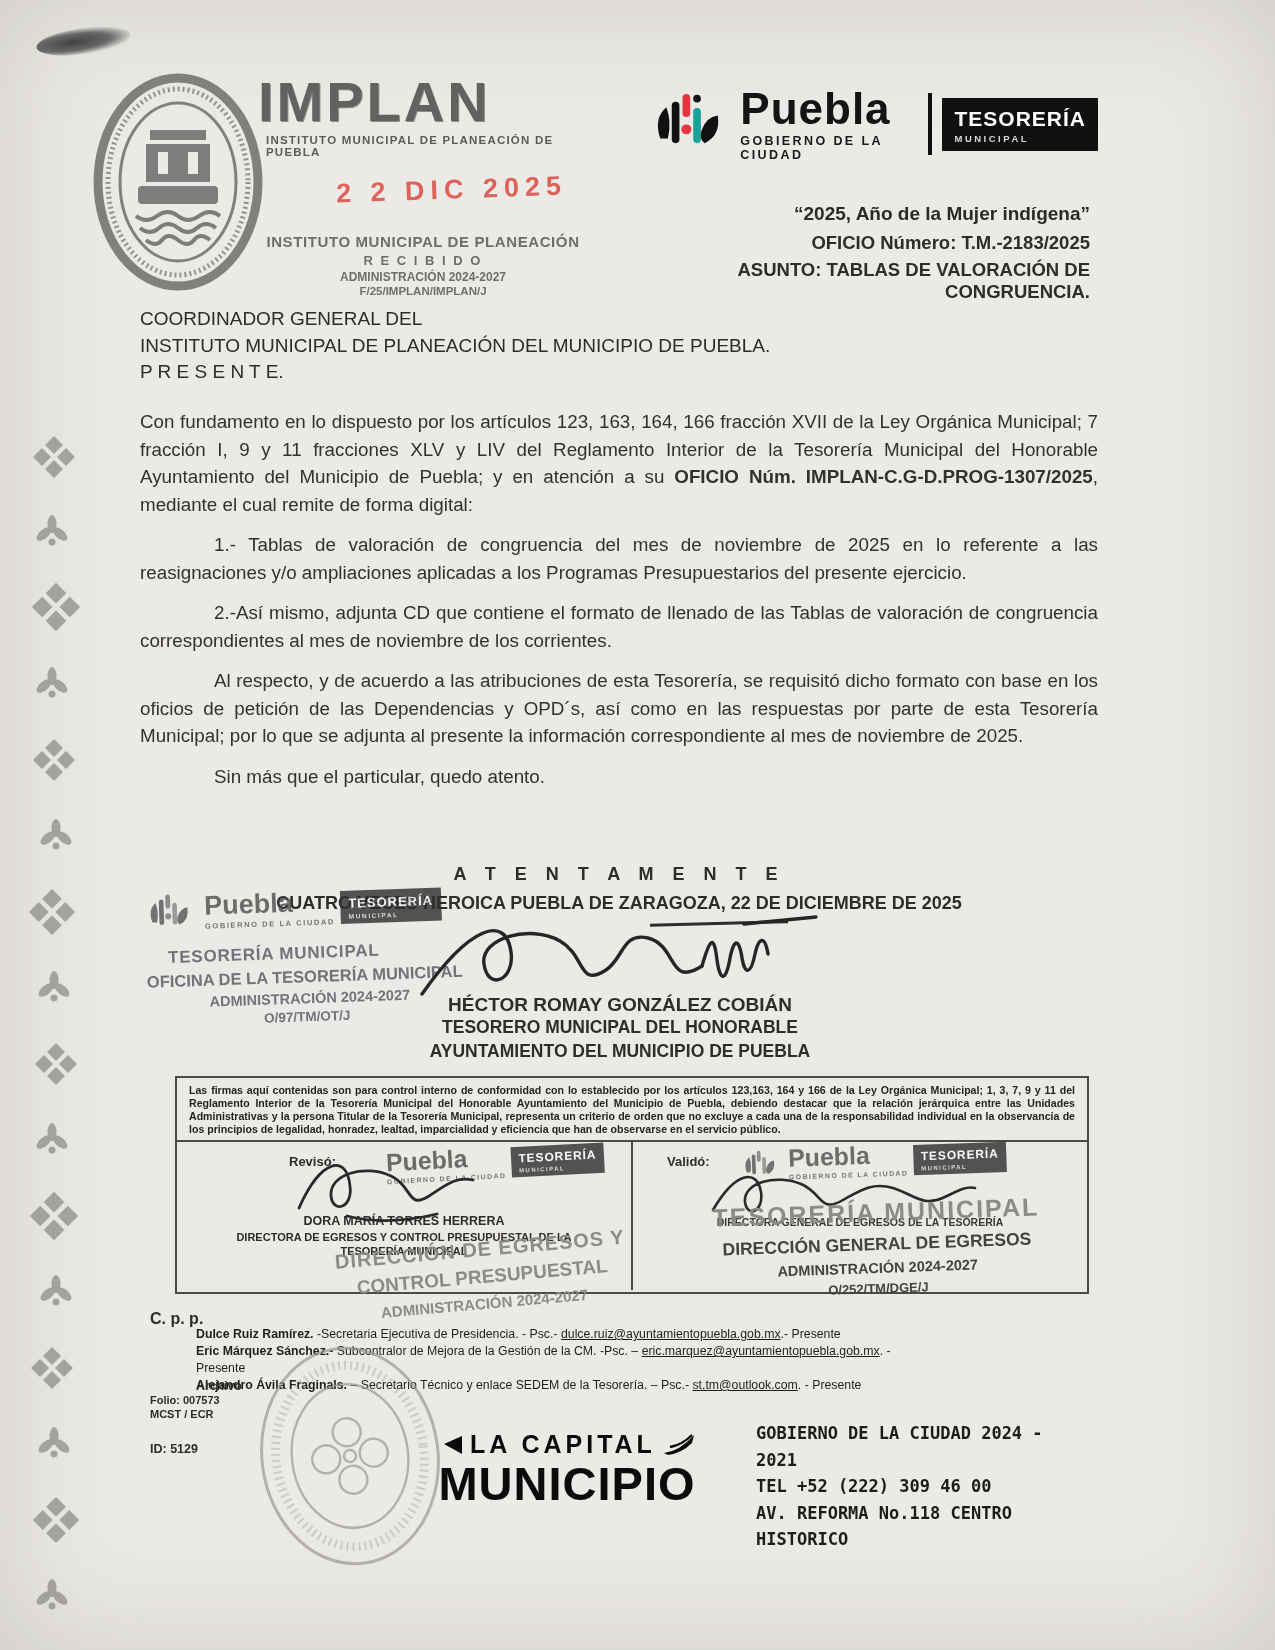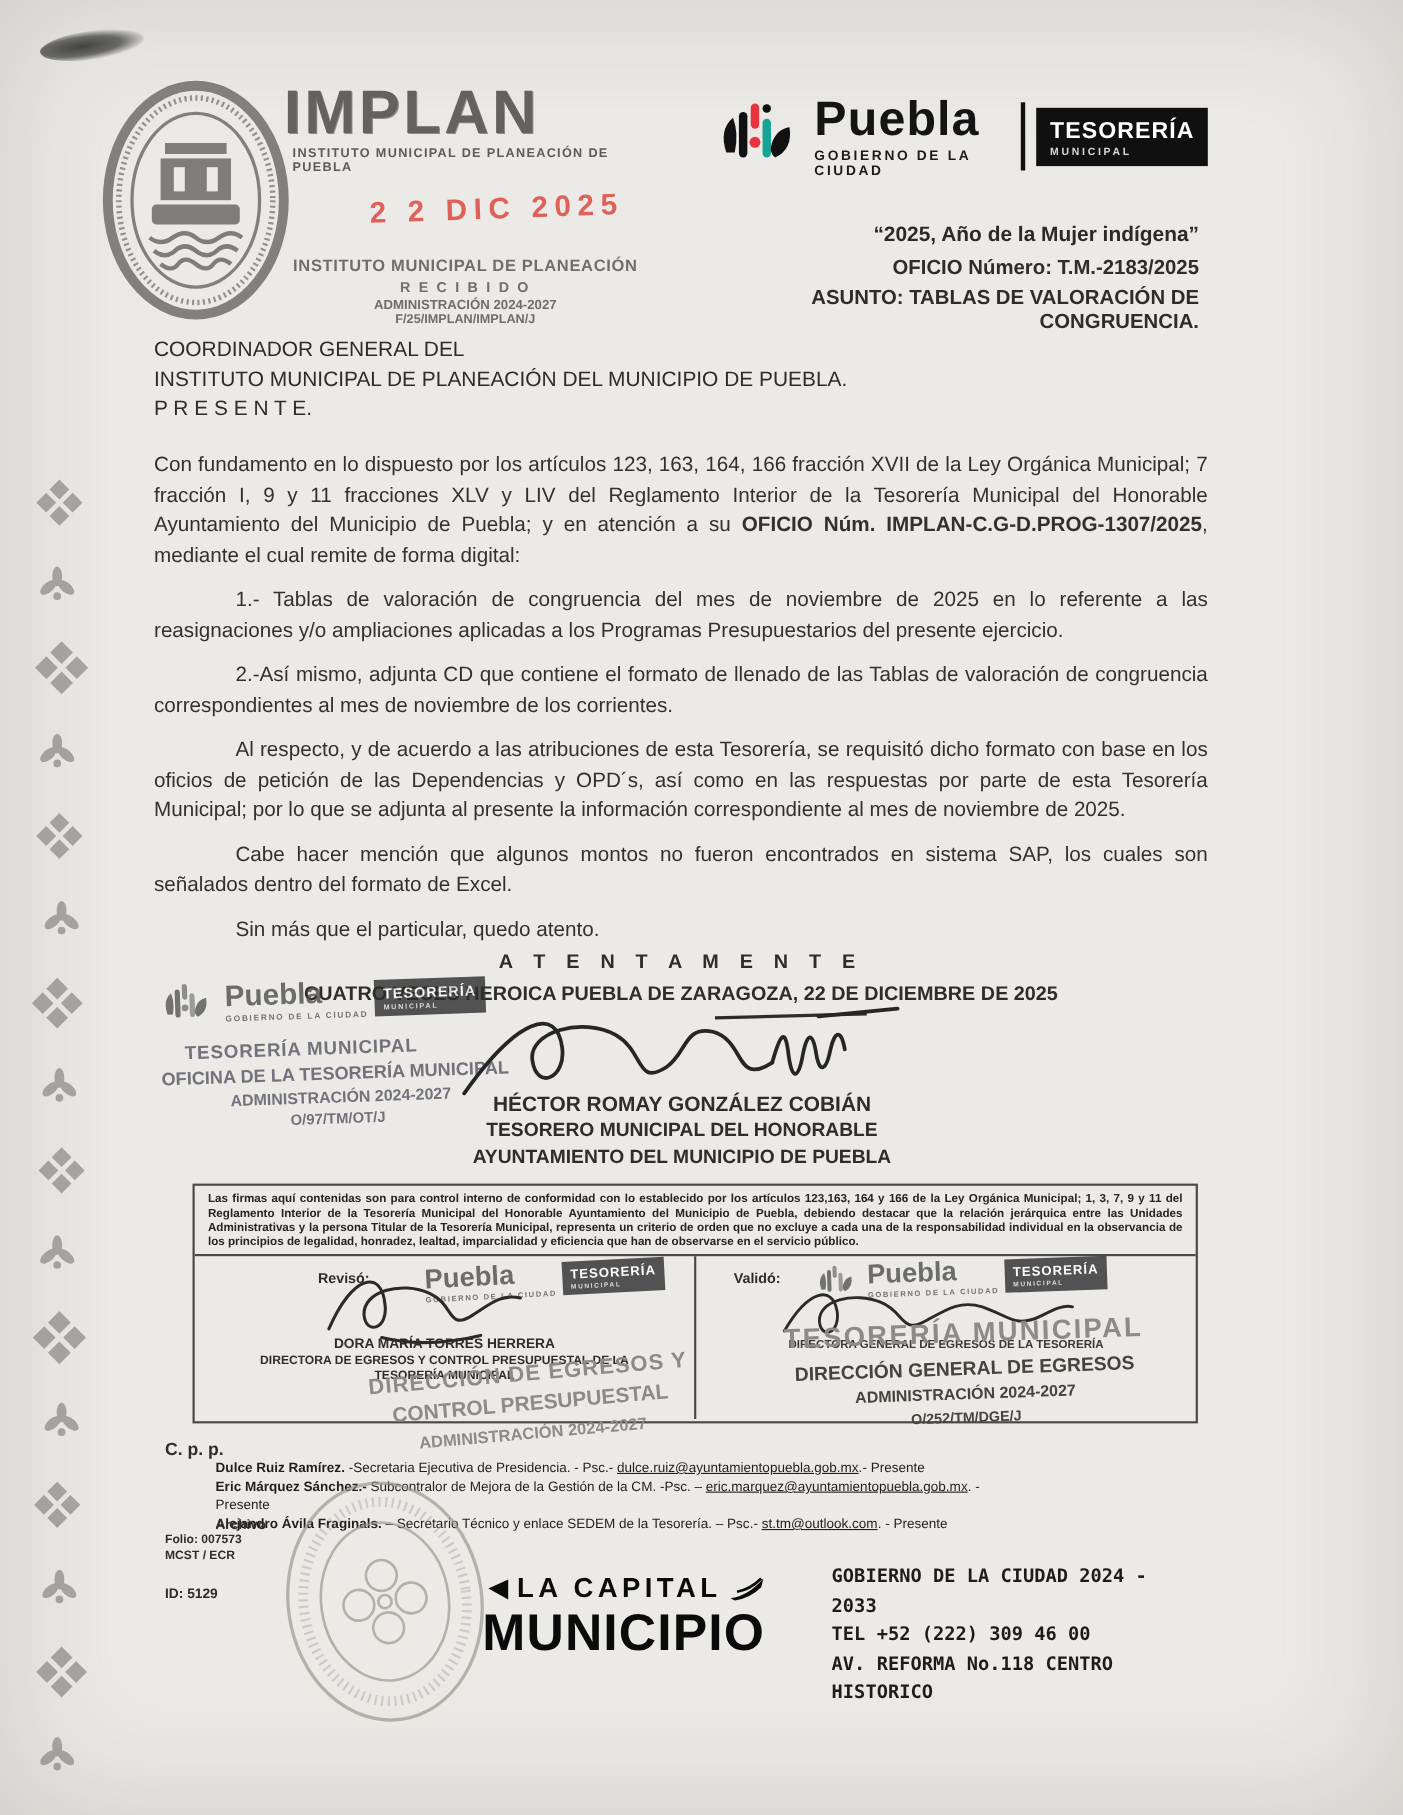--- a/index.html
+++ b/index.html
@@ -234,21 +234,20 @@
     <div>COORDINADOR GENERAL DEL</div>
     <div>INSTITUTO MUNICIPAL DE PLANEACIÓN DEL MUNICIPIO DE PUEBLA.</div>
     <div>P R E S E N T E.</div>
   </div>
 
   <div class="abs letter-body">
     <p><span>Con fundamento en lo dispuesto por los artículos 123, 163, 164, 166 fracción XVII de la Ley Orgánica Municipal; 7 fracción I, 9 y 11 fracciones XLV y LIV del Reglamento Interior de la Tesorería Municipal del Honorable Ayuntamiento del Municipio de Puebla; y en atención a su </span><b>OFICIO Núm. IMPLAN-C.G-D.PROG-1307/2025</b><span>, mediante el cual remite de forma digital:</span></p>
     <p class="ind">1.- Tablas de valoración de congruencia del mes de noviembre de 2025 en lo referente a las reasignaciones y/o ampliaciones aplicadas a los Programas Presupuestarios del presente ejercicio.</p>
     <p class="ind">2.-Así mismo, adjunta CD que contiene el formato de llenado de las Tablas de valoración de congruencia correspondientes al mes de noviembre de los corrientes.</p>
     <p class="ind">Al respecto, y de acuerdo a las atribuciones de esta Tesorería, se requisitó dicho formato con base en los oficios de petición de las Dependencias y OPD´s, así como en las respuestas por parte de esta Tesorería Municipal; por lo que se adjunta al presente la información correspondiente al mes de noviembre de 2025.</p>
-    <p class="ind">Cabe hacer mención que algunos montos no fueron encontrados en sistema SAP, los cuales son señalados dentro del formato de Excel.</p>
     <p class="ind">Sin más que el particular, quedo atento.</p>
   </div>
 
   <div class="abs center-row atent">A T E N T A M E N T E</div>
   <div class="abs center-row placedate">CUATRO VECES HEROICA PUEBLA DE ZARAGOZA, 22 DE DICIEMBRE DE 2025</div>
   <div class="abs sig-underline"></div>
 
   <div class="abs closing-stamp">
     <div class="mini-brand brand">
       <svg width="52" height="46" viewBox="0 0 110 90" xmlns="http://www.w3.org/2000/svg">
@@ -389,19 +388,19 @@
       <svg width="34" height="24" viewBox="0 0 34 24" xmlns="http://www.w3.org/2000/svg">
         <path d="M2,20 Q18,18 32,2 L30,10 Q20,20 6,22 Z" fill="#0b0b0b"></path>
         <path d="M8,14 Q20,12 30,2" stroke="#0b0b0b" stroke-width="2.4" fill="none"></path>
       </svg>
     </div>
     <div class="imp">MUNICIPIO</div>
   </div>
 
   <div class="abs footer-addr">
     <div>GOBIERNO DE LA CIUDAD 2024 -</div>
-    <div>2033</div>
+    <div>2021</div>
     <div>TEL +52 (222) 309 46 00</div>
     <div>AV. REFORMA No.118 CENTRO</div>
     <div>HISTORICO</div>
   </div>
 
 </div>
 
 </body></html>

